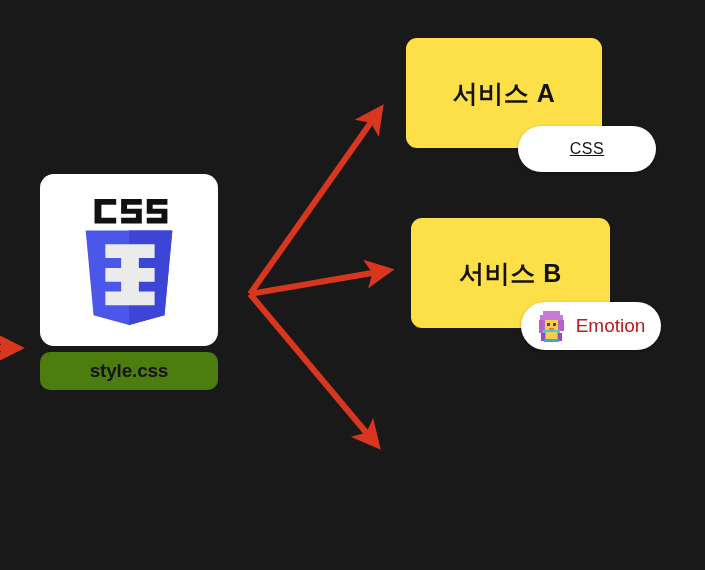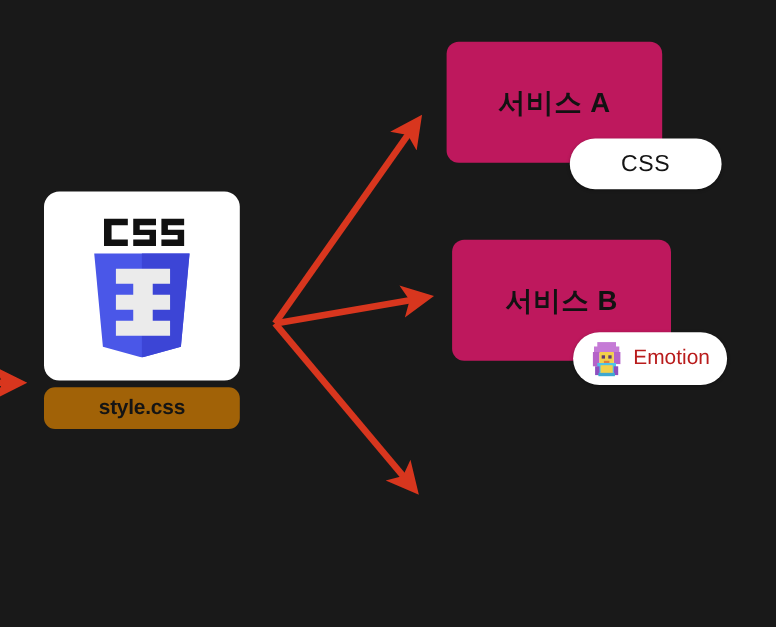--- a/index.html
+++ b/index.html
@@ -45,35 +45,35 @@
     width: 120px;
     height: 130px;
     display: block;
   }
   .src-label {
     position: absolute;
     left: 40px;
     top: 352px;
     width: 178px;
     height: 38px;
-    background: #a16207;
+    background: #4d7c0f;
     border-radius: 10px;
     display: flex;
     align-items: center;
     justify-content: center;
     color: #141414;
     font-size: 19px;
     font-weight: bold;
     letter-spacing: -0.2px;
   }
 
   
   .svc-box {
     position: absolute;
-    background: #be185d;
+    background: #fde047;
     border-radius: 11px;
     display: flex;
     align-items: center;
     justify-content: center;
   }
   .svc-title {
     color: #121212;
     font-size: 25px;
     font-weight: bold;
     letter-spacing: 0.5px;
@@ -92,23 +92,24 @@
     justify-content: center;
     gap: 9px;
     box-shadow: 0 1px 3px rgba(0,0,0,0.35);
   }
   #pill-a { left: 518px; top: 126px; width: 138px; height: 46px; }
   #pill-b { left: 521px; top: 302px; width: 140px; height: 48px; }
   #pill-c { left: 527px; top: 482px; width: 138px; height: 48px; }
 
   .pill-text-css {
     color: #141414;
-    font-size: 21px;
+    font-size: 16px;
     font-weight: normal;
     letter-spacing: 0.5px;
+    text-decoration: underline;
   }
   .pill-text-emotion {
     color: #b91c1c;
     font-size: 19px;
     font-weight: normal;
   }
   .pill-text-tailwind {
     color: #1b1b1b;
     font-size: 20px;
     font-weight: normal;

